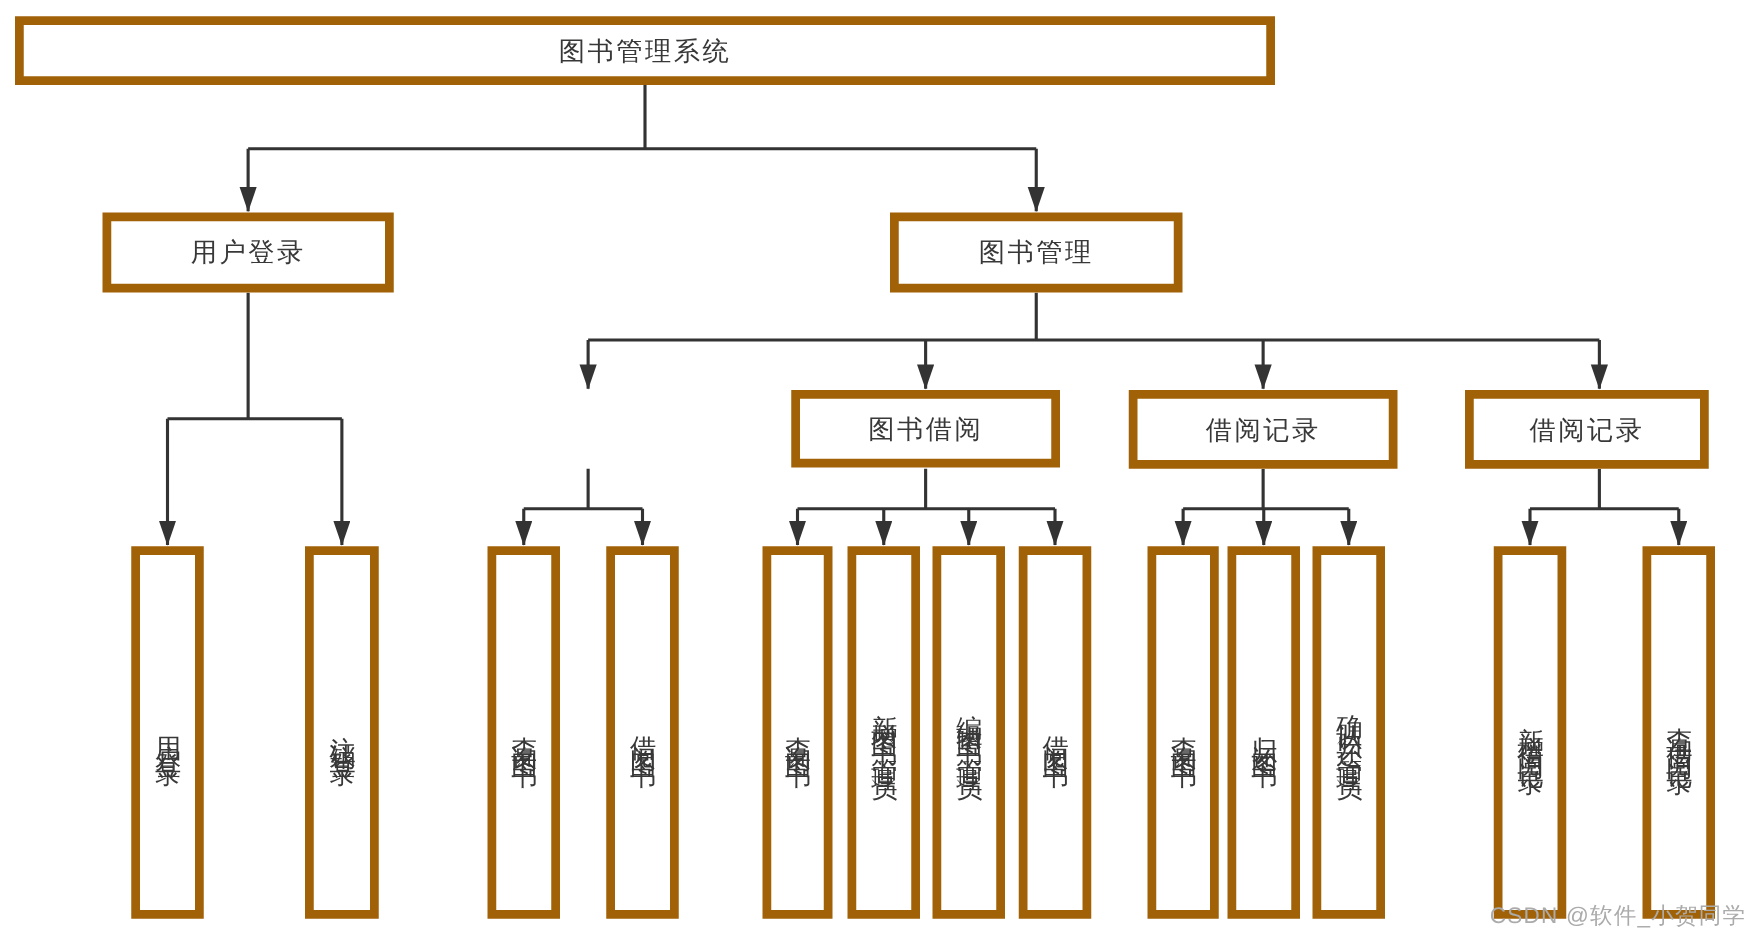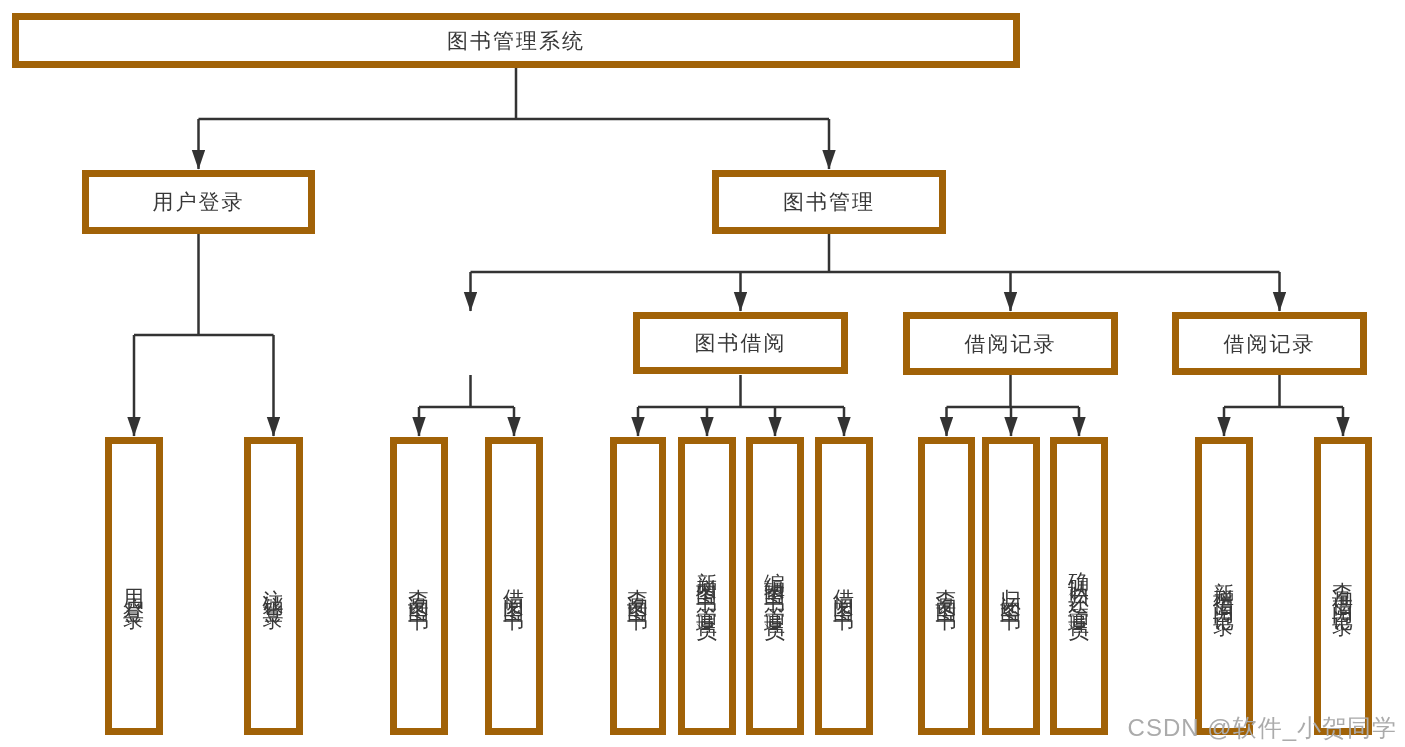--- a/index.html
+++ b/index.html
@@ -31,21 +31,21 @@
     text-orientation:mixed;
     letter-spacing:7px;
     line-height:1;
     white-space:normal;
   }
   #watermark{
     position:absolute;
     right:8px;
     bottom:3px;
     color:#ababab;
-    font-size:24px;
+    font-size:18px;
     letter-spacing:1px;
     z-index:5;
   }
 </style>
 </head>
 <body>
 
 <div id="stage">
 
   <svg id="wires" viewBox="0 0 1405 747" xmlns="http://www.w3.org/2000/svg">

